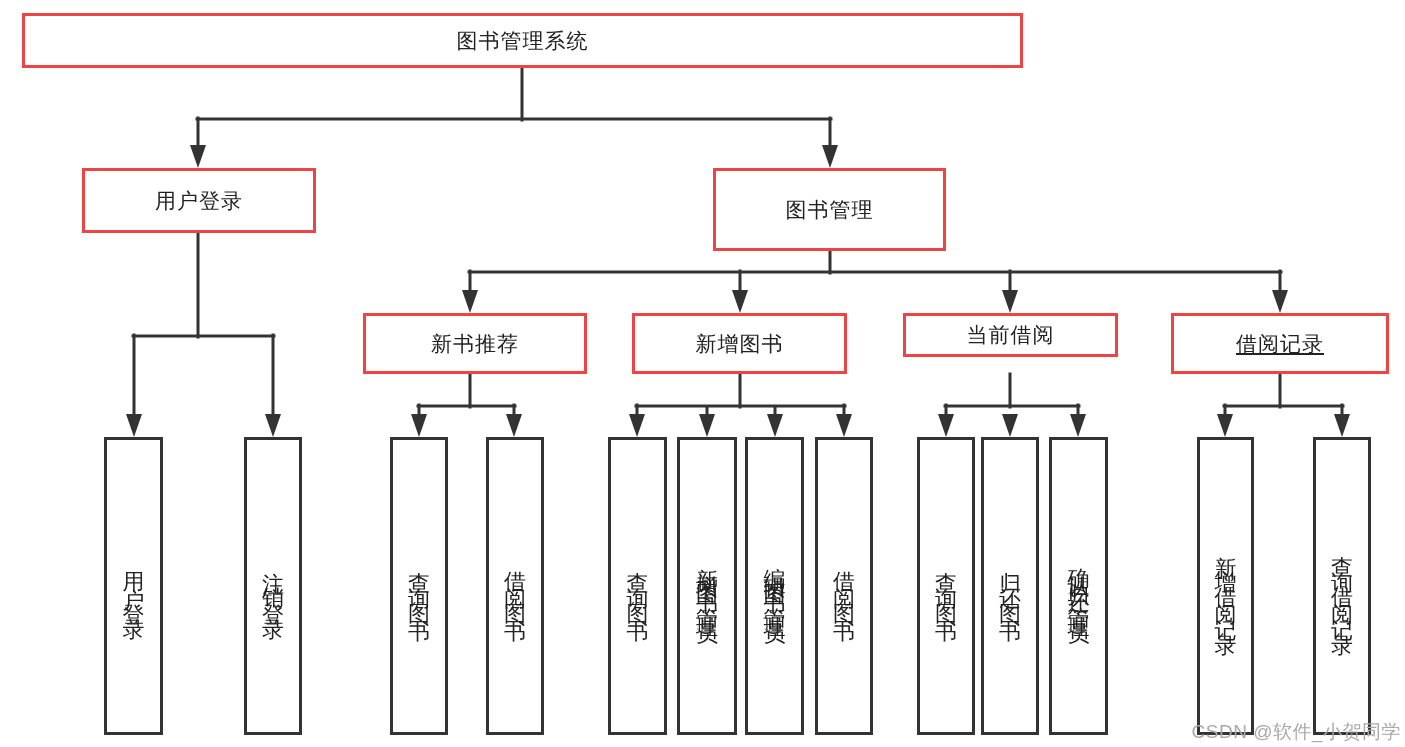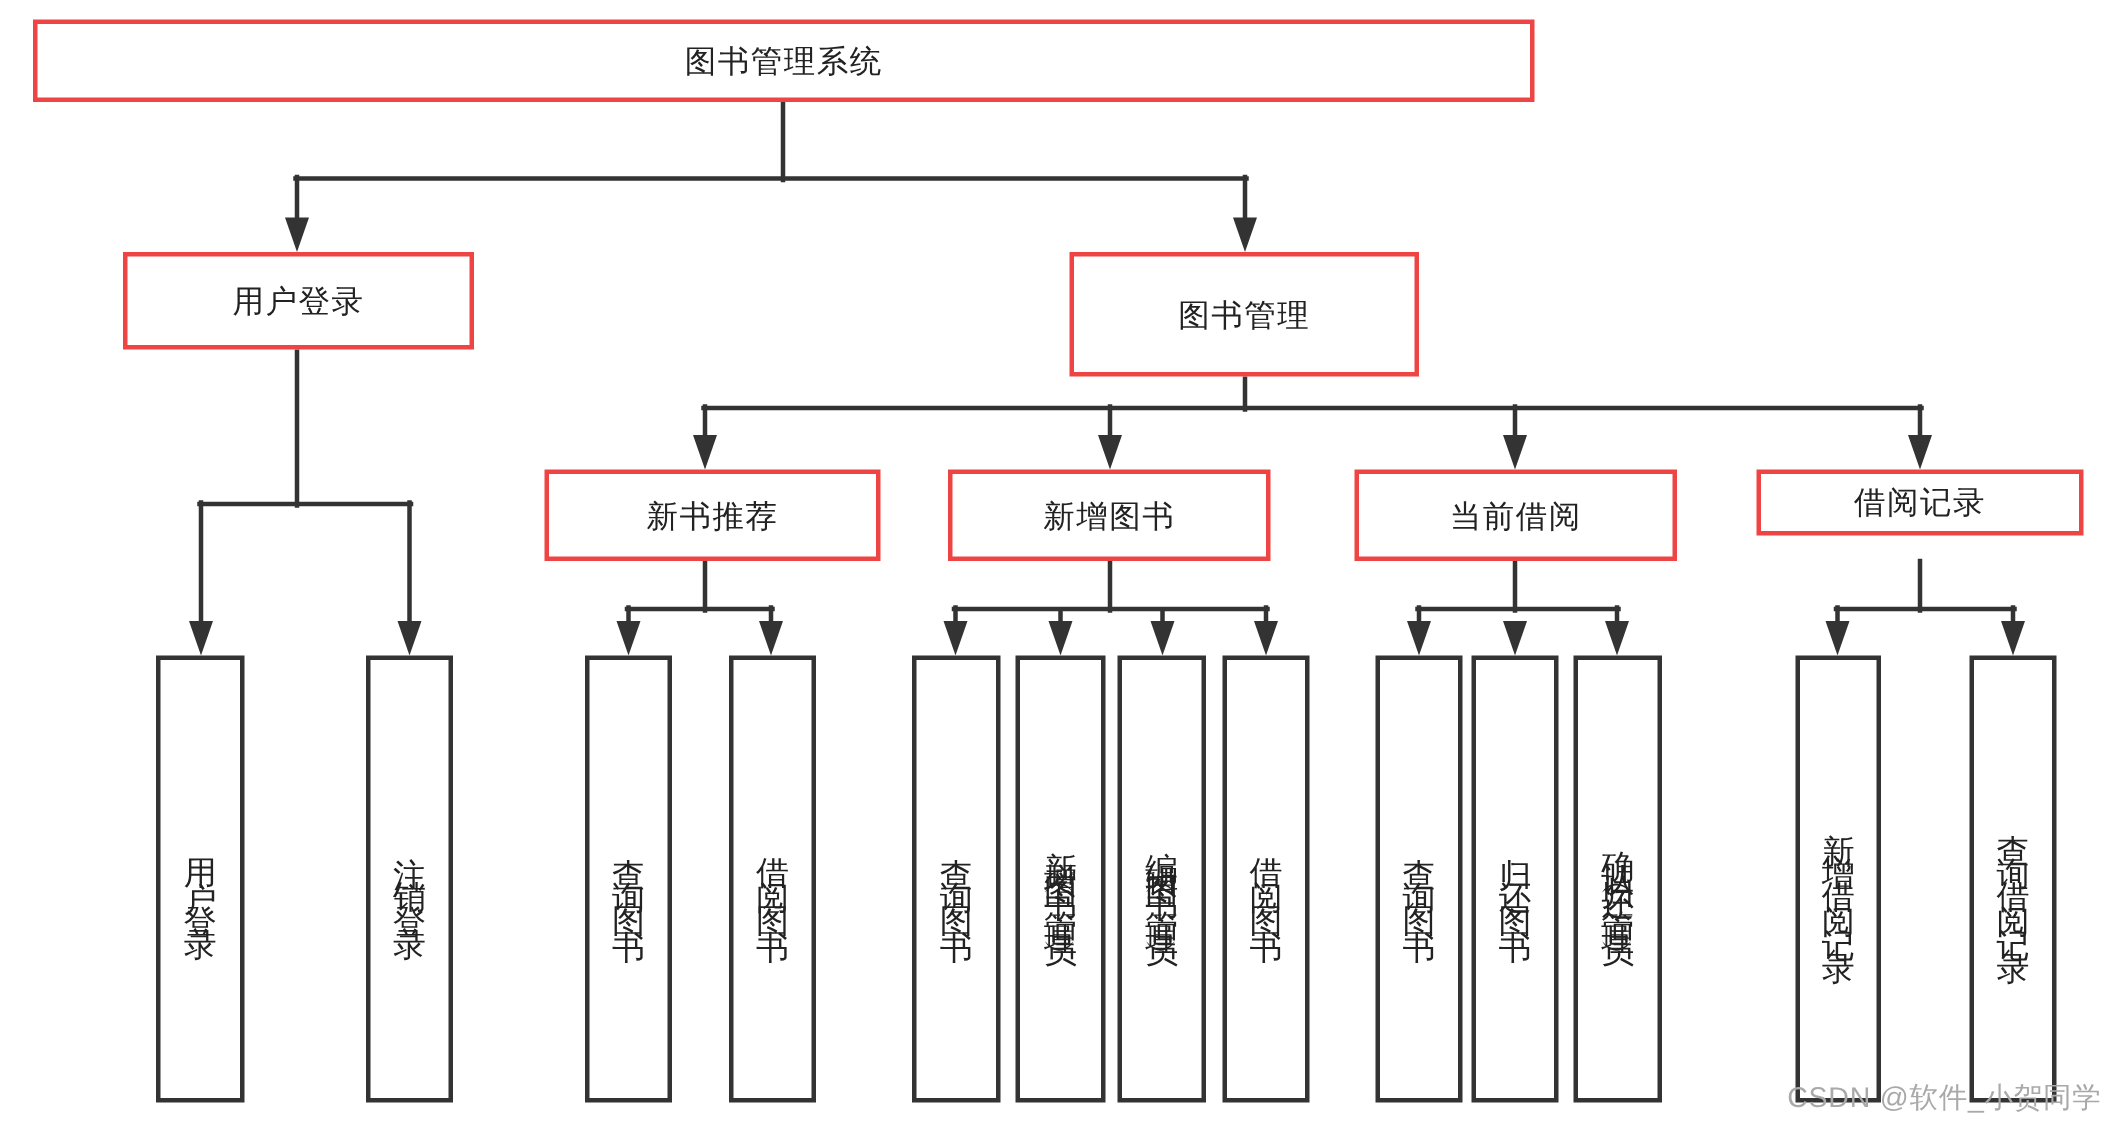--- a/index.html
+++ b/index.html
@@ -106,22 +106,22 @@
     </g>
   </svg>
 
   <div class="hbox" style="left:22px; top:13px; width:1001px; height:55px;">图书管理系统</div>
 
   <div class="hbox" style="left:82px; top:168px; width:234px; height:65px;">用户登录</div>
   <div class="hbox" style="left:713px; top:168px; width:233px; height:83px;">图书管理</div>
 
   <div class="hbox" style="left:363px; top:313px; width:224px; height:61px;">新书推荐</div>
   <div class="hbox" style="left:632px; top:313px; width:215px; height:61px;">新增图书</div>
-  <div class="hbox" style="left:903px; top:313px; width:215px; height:61px;">当前借阅</div>
-  <div class="hbox" style="left:1171px; top:313px; width:218px; height:44px;">借阅记录</div>
+  <div class="hbox" style="left:903px; top:313px; width:215px; height:44px;">当前借阅</div>
+  <div class="hbox" style="left:1171px; top:313px; width:218px; height:61px;text-decoration:underline;">借阅记录</div>
 
   <div class="vbox" style="left:104px; width:59px;">
     <span class="vtext">用户登录</span>
   </div>
   <div class="vbox" style="left:244px; width:58px;">
     <span class="vtext">注销登录</span>
   </div>
 
   <div class="vbox" style="left:390px; width:58px;">
     <span class="vtext">查询图书</span>

